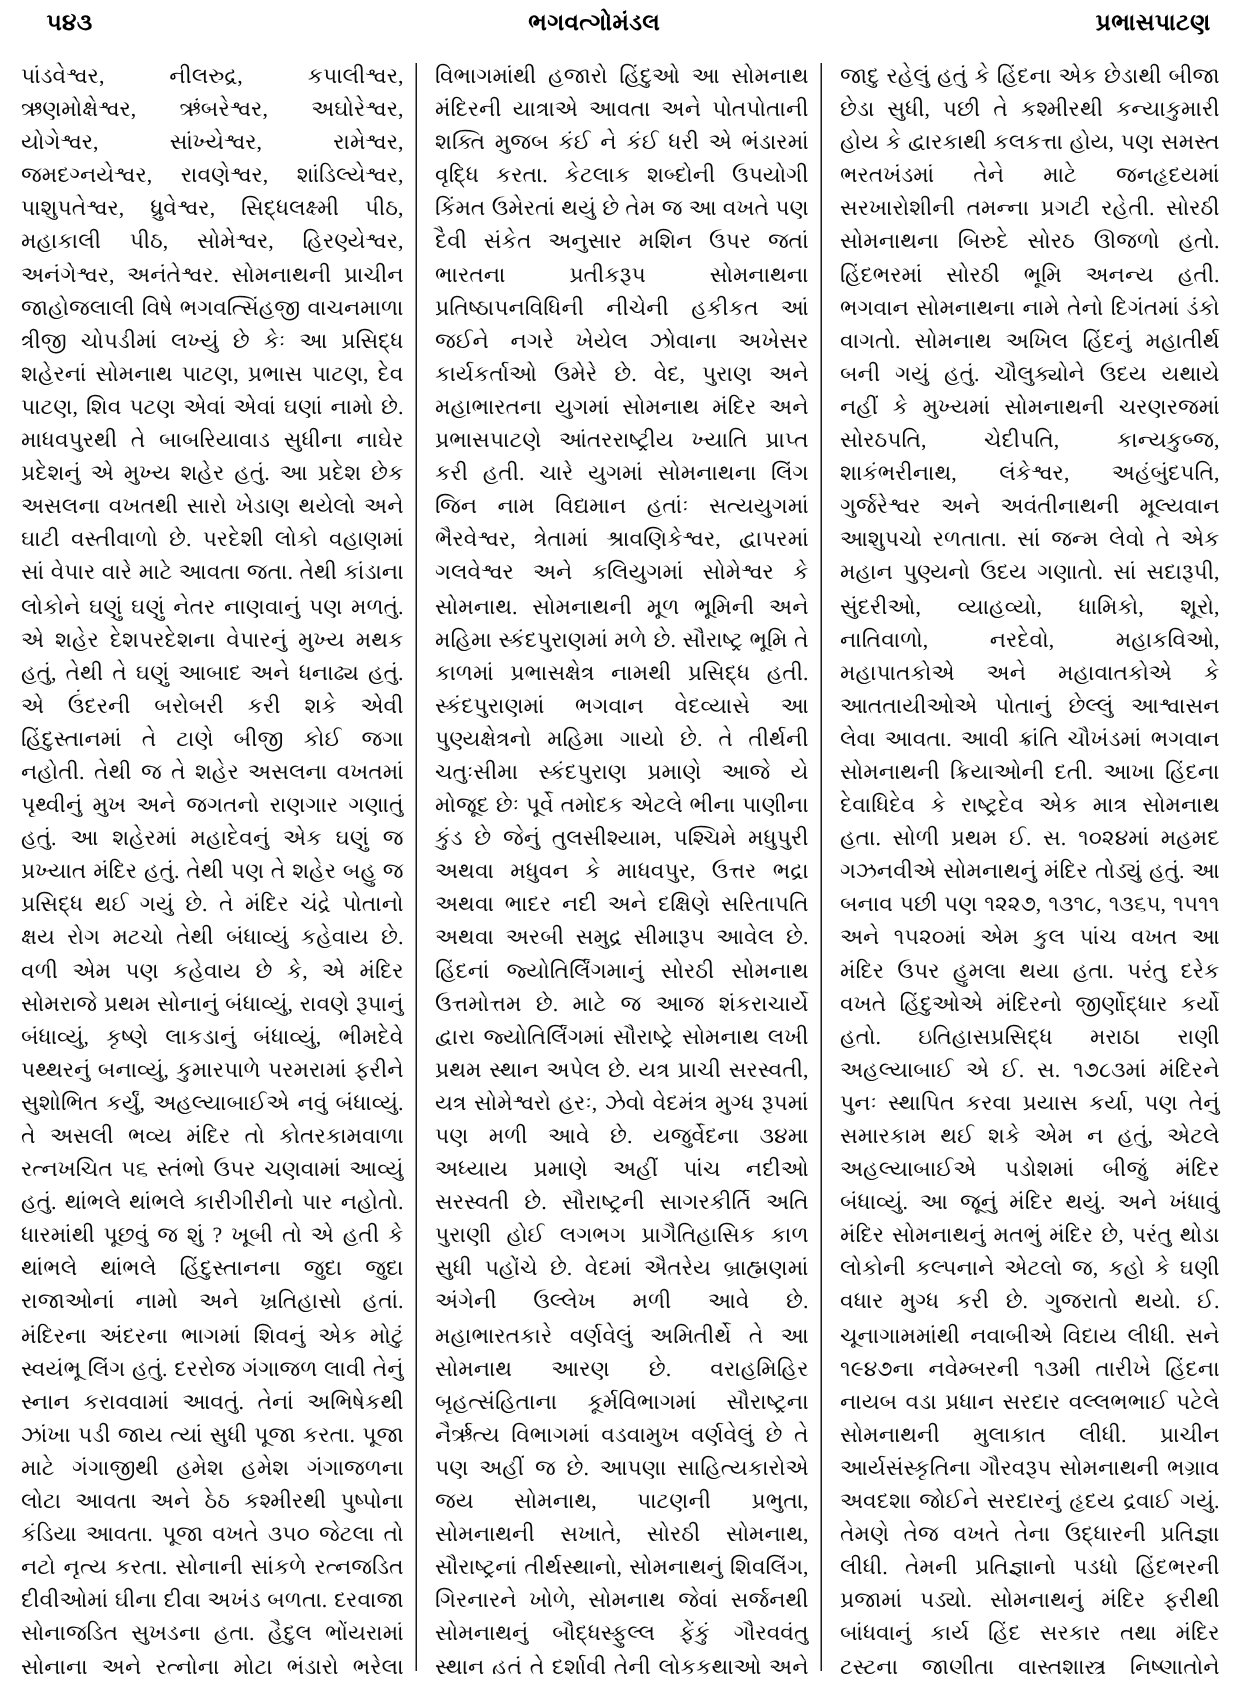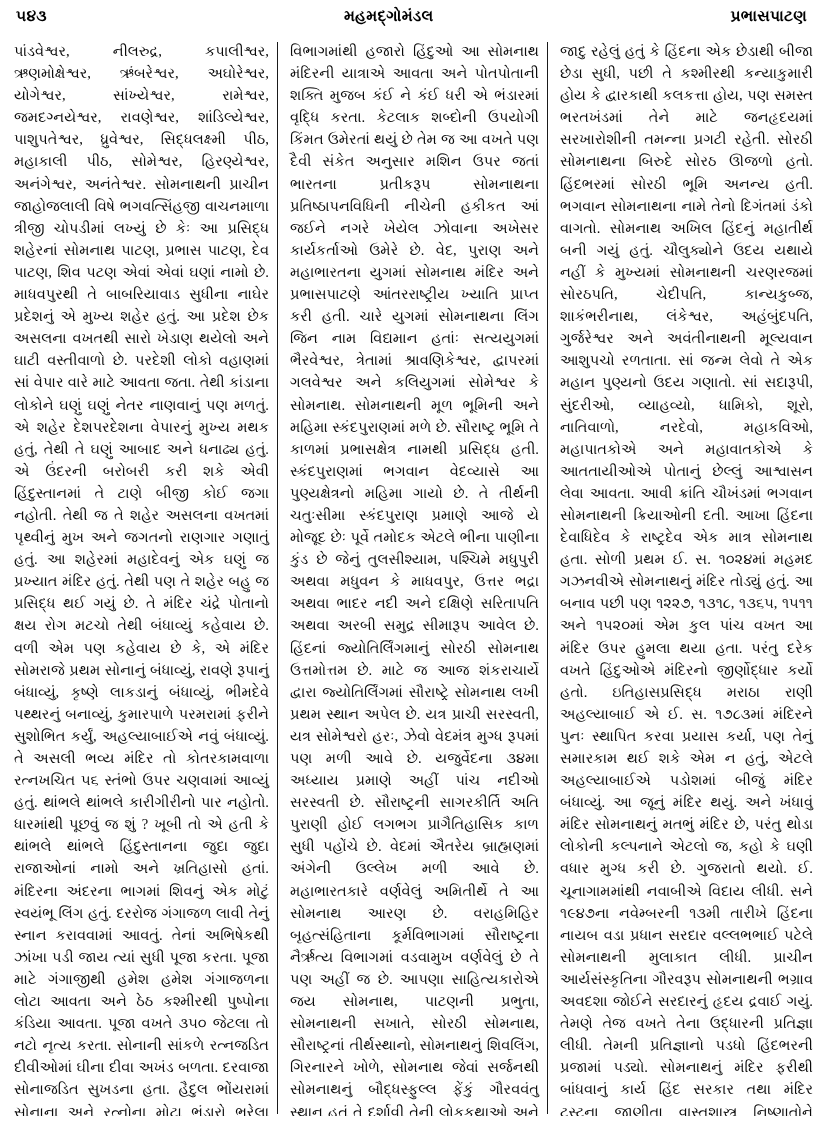--- a/index.html
+++ b/index.html
@@ -22,21 +22,21 @@
     width: 825px;
     height: 1122px;
     box-sizing: border-box;
     padding: 0;
   }
 
   
   .running-head {
     position: absolute;
     top: 6px;
-    left: 10px;
+    left: 25px;
     right: 10px;
     height: 24px;
     display: flex;
     align-items: flex-start;
     justify-content: space-between;
     font-weight: 700;
     font-size: 15.5px;
     letter-spacing: 0.2px;
     line-height: 20px;
     color: #000;
@@ -110,21 +110,21 @@
     background: transparent;
   }
 </style>
 </head>
 <body>
 
 <div class="page">
 
   <div class="running-head">
     <div class="rh-left">૫૪૩</div>
-    <div class="rh-center">મહમદ્ગોમંડલ</div>
+    <div class="rh-center">ભગવત્ગોમંડલ</div>
     <div class="rh-right">પ્રભાસપાટણ</div>
   </div>
 
   <div class="columns">
 
     <div class="col col-1">
       <p class="first">પાંડવેશ્વર, નીલરુદ્ર, કપાલીશ્વર, ઋણમોક્ષેશ્વર, ઋંબરેશ્વર, અઘોરેશ્વર, યોગેશ્વર, સાંખ્યેશ્વર, રામેશ્વર, જમદગ્નયેશ્વર, રાવણેશ્વર, શાંડિલ્યેશ્વર, પાશુપતેશ્વર, ધ્રુવેશ્વર, સિદ્ધલક્ષ્મી પીઠ, મહાકાલી પીઠ, સોમેશ્વર, હિરણ્યેશ્વર, અનંગેશ્વર, અનંતેશ્વર. સોમનાથની પ્રાચીન જાહોજલાલી વિષે ભગવત્સિંહજી વાચનમાળા ત્રીજી ચોપડીમાં લખ્યું છે કેઃ આ પ્રસિદ્ધ શહેરનાં સોમનાથ પાટણ, પ્રભાસ પાટણ, દેવ પાટણ, શિવ પટણ એવાં એવાં ઘણાં નામો છે. માધવપુરથી તે બાબરિયાવાડ સુધીના નાઘેર પ્રદેશનું એ મુખ્ય શહેર હતું. આ પ્રદેશ છેક અસલના વખતથી સારો ખેડાણ થયેલો અને ઘાટી વસ્તીવાળો છે. પરદેશી લોકો વહાણમાં સાં વેપાર વારે માટે આવતા જતા. તેથી કાંડાના લોકોને ઘણું ઘણું નેતર નાણવાનું પણ મળતું. એ શહેર દેશપરદેશના વેપારનું મુખ્ય મથક હતું, તેથી તે ઘણું આબાદ અને ધનાઢ્ય હતું. એ ઉંદરની બરોબરી કરી શકે એવી હિંદુસ્તાનમાં તે ટાણે બીજી કોઈ જગા નહોતી. તેથી જ તે શહેર અસલના વખતમાં પૃથ્વીનું મુખ અને જગતનો રાણગાર ગણાતું હતું. આ શહેરમાં મહાદેવનું એક ઘણું જ પ્રખ્યાત મંદિર હતું. તેથી પણ તે શહેર બહુ જ પ્રસિદ્ધ થઈ ગયું છે. તે મંદિર ચંદ્રે પોતાનો ક્ષય રોગ મટચો તેથી બંધાવ્યું કહેવાય છે. વળી એમ પણ કહેવાય છે કે, એ મંદિર સોમરાજે પ્રથમ સોનાનું બંધાવ્યું, રાવણે રૂપાનું બંધાવ્યું, કૃષ્ણે લાકડાનું બંધાવ્યું, ભીમદેવે પથ્થરનું બનાવ્યું, કુમારપાળે પરમરામાં ફરીને સુશોભિત કર્યું, અહલ્યાબાઈએ નવું બંધાવ્યું. તે અસલી ભવ્ય મંદિર તો કોતરકામવાળા રત્નખચિત ૫૬ સ્તંભો ઉપર ચણવામાં આવ્યું હતું. થાંભલે થાંભલે કારીગીરીનો પાર નહોતો. ધારમાંથી પૂછવું જ શું ? ખૂબી તો એ હતી કે થાંભલે થાંભલે હિંદુસ્તાનના જુદા જુદા રાજાઓનાં નામો અને ખ્રતિહાસો હતાં. મંદિરના અંદરના ભાગમાં શિવનું એક મોટું સ્વયંભૂ લિંગ હતું. દરરોજ ગંગાજળ લાવી તેનું સ્નાન કરાવવામાં આવતું. તેનાં અભિષેકથી ઝાંખા પડી જાય ત્યાં સુધી પૂજા કરતા. પૂજા માટે ગંગાજીથી હમેશ હમેશ ગંગાજળના લોટા આવતા અને ઠેઠ કશ્મીરથી પુષ્પોના કંડિયા આવતા. પૂજા વખતે ૩૫૦ જેટલા તો નટો નૃત્ય કરતા. સોનાની સાંકળે રત્નજડિત દીવીઓમાં ઘીના દીવા અખંડ બળતા. દરવાજા સોનાજડિત સુખડના હતા. હૈદુલ ભોંયરામાં સોનાના અને રત્નોના મોટા ભંડારો ભરેલા હતા. હિંદુસ્તાનના દરેક દરેક</p>
     </div>
 
     <div class="rule"></div>

